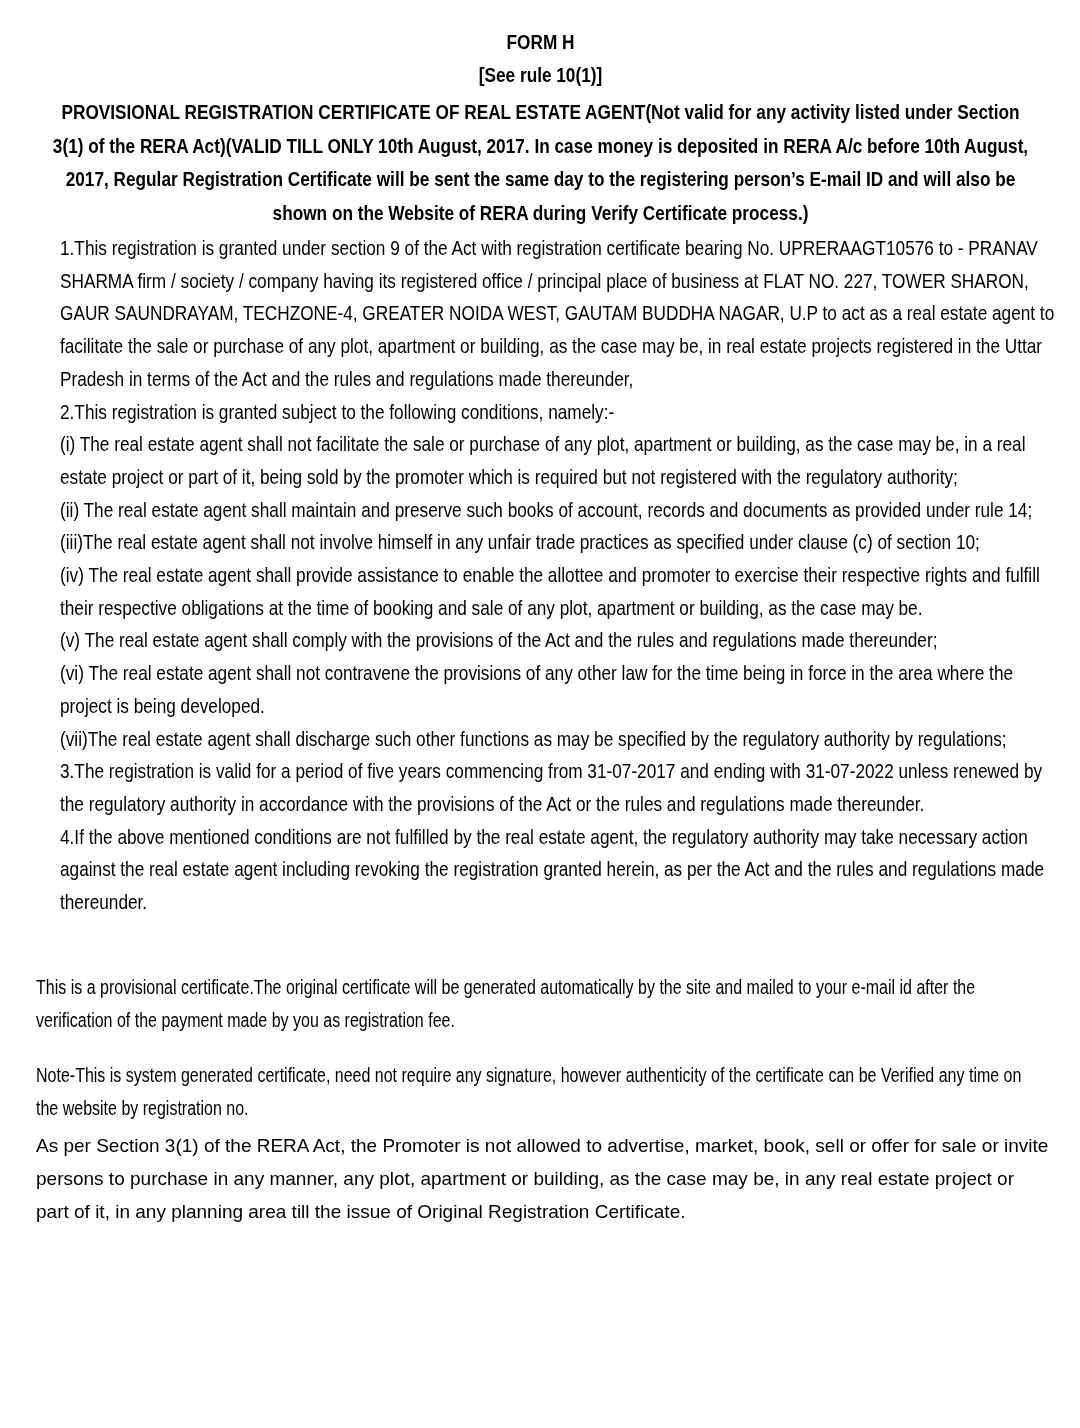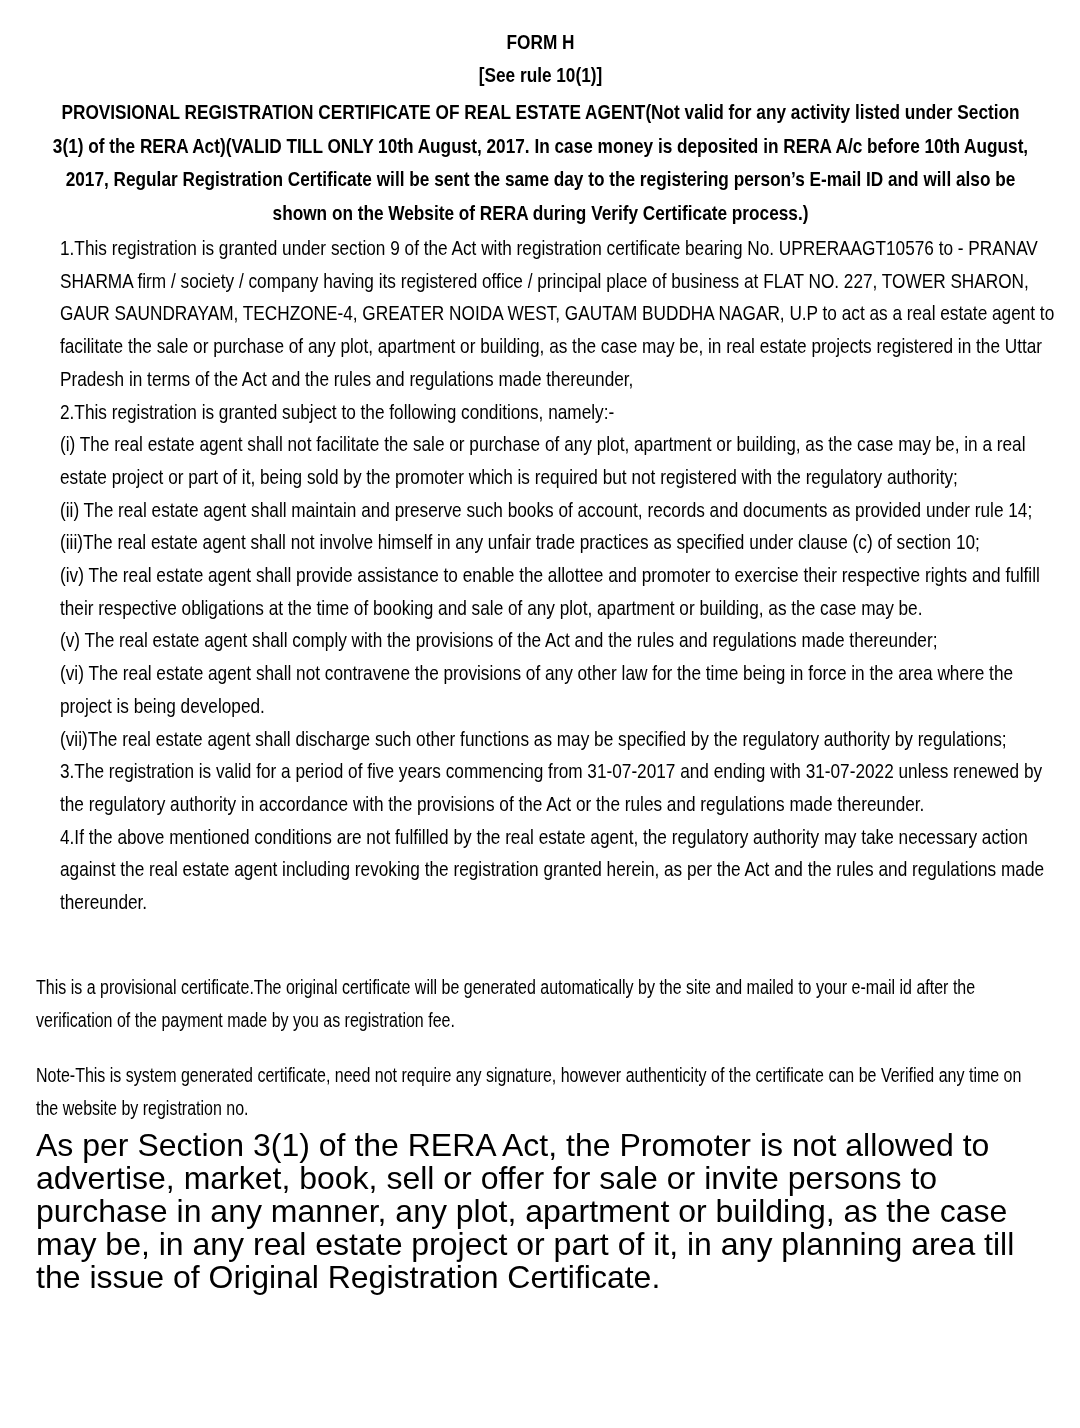--- a/index.html
+++ b/index.html
@@ -65,21 +65,21 @@
   }
   .foot-notes p {
     margin: 0;
   }
   .note-gap {
     margin-top: 22px !important;
   }
   
   .warning {
     margin: 4px 30px 0 36px;
-    font-size: 32px;
+    font-size: 19px;
     line-height: 33px;
   }
   .warning p {
     margin: 0;
   }
 </style>
 </head>
 <body>
 
 <div class="page">

